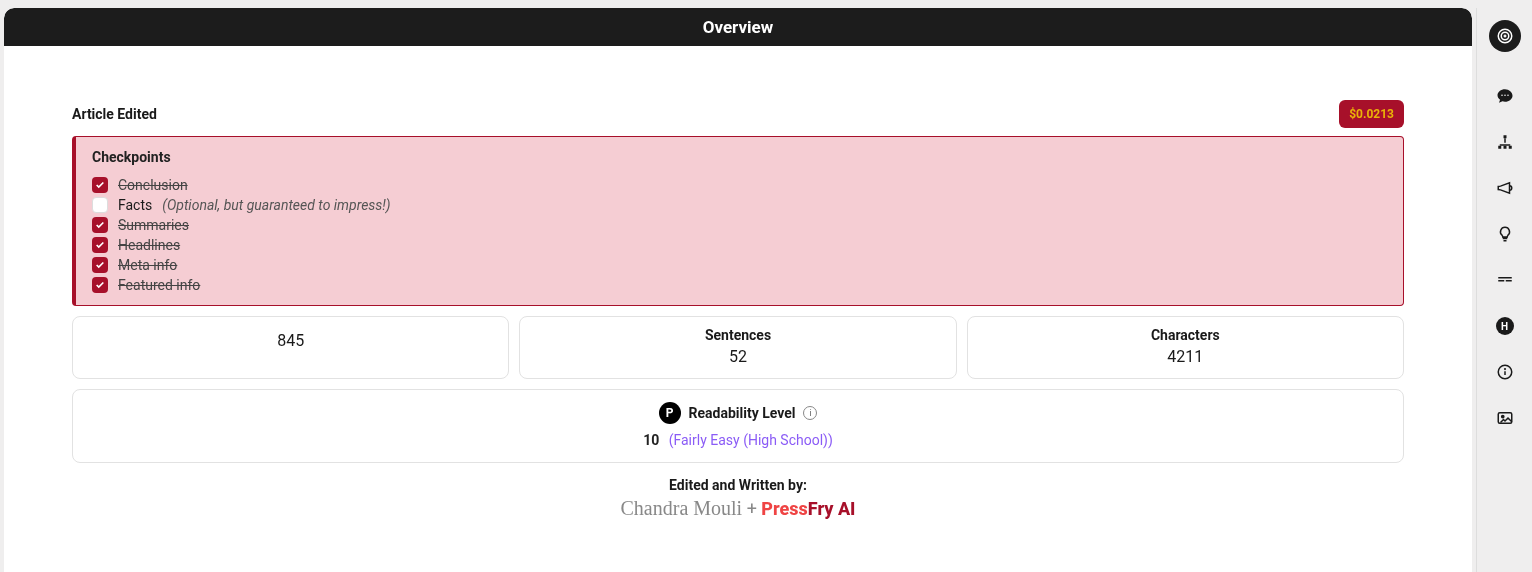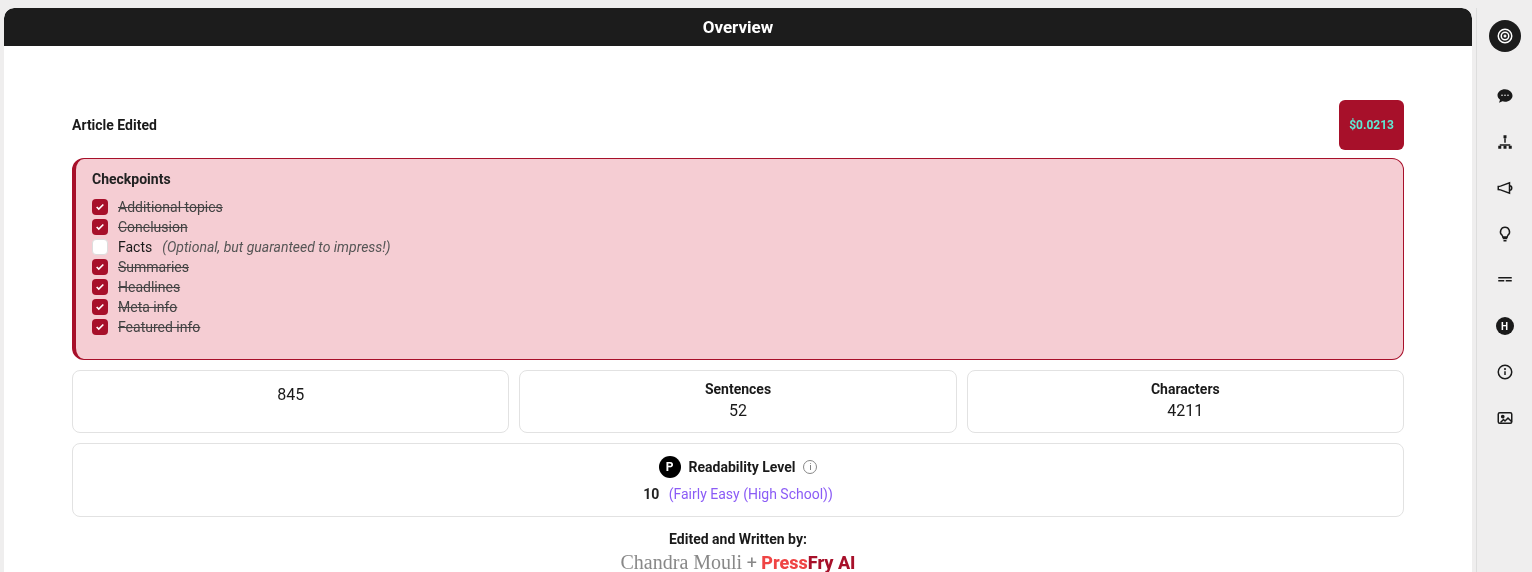--- a/index.html
+++ b/index.html
@@ -45,32 +45,32 @@
     justify-content: space-between;
     align-items: center;
     margin-bottom: 8px;
   }
   .status-title {
     font-weight: 700;
     font-size: 14px;
   }
   .price-badge {
     background: #a7102a;
-    color: #5eead4;
+    color: #eab308;
     font-size: 12px;
     font-weight: 700;
-    padding: 18px 10px;
+    padding: 7px 10px;
     border-radius: 6px;
   }
   .checkpoints-box {
     background: #f5cdd3;
     border: 1px solid #a7102a;
     border-left: 4px solid #a7102a;
-    border-radius: 12px;
-    padding: 12px 16px 22px 16px;
+    border-radius: 4px;
+    padding: 12px 16px 10px 16px;
     margin-bottom: 10px;
   }
   .checkpoints-title {
     font-weight: 700;
     font-size: 14px;
     margin-bottom: 10px;
     color: #222;
   }
   .cp-list { list-style: none; }
   .cp-item {
@@ -210,28 +210,20 @@
     <div class="content">
       <div class="status-row">
         <div class="status-title">Article Edited</div>
         <div class="price-badge">$0.0213</div>
       </div>
 
       <div class="checkpoints-box">
         <div class="checkpoints-title">Checkpoints</div>
         <ul class="cp-list">
 
-        <li class="cp-item">
-              <span class="cp-check checked">
-                <svg viewBox="0 0 24 24" fill="none" stroke="currentColor" stroke-width="4">
-                  <polyline points="4 12 9 17 20 6"></polyline>
-                </svg>
-              </span>
-              <span class="cp-label done">Additional topics</span>
-            </li>
             <li class="cp-item">
               <span class="cp-check checked">
                 <svg viewBox="0 0 24 24" fill="none" stroke="currentColor" stroke-width="4">
                   <polyline points="4 12 9 17 20 6"></polyline>
                 </svg>
               </span>
               <span class="cp-label done">Conclusion</span>
             </li>
             <li class="cp-item">
               <span class="cp-check unchecked"></span>

